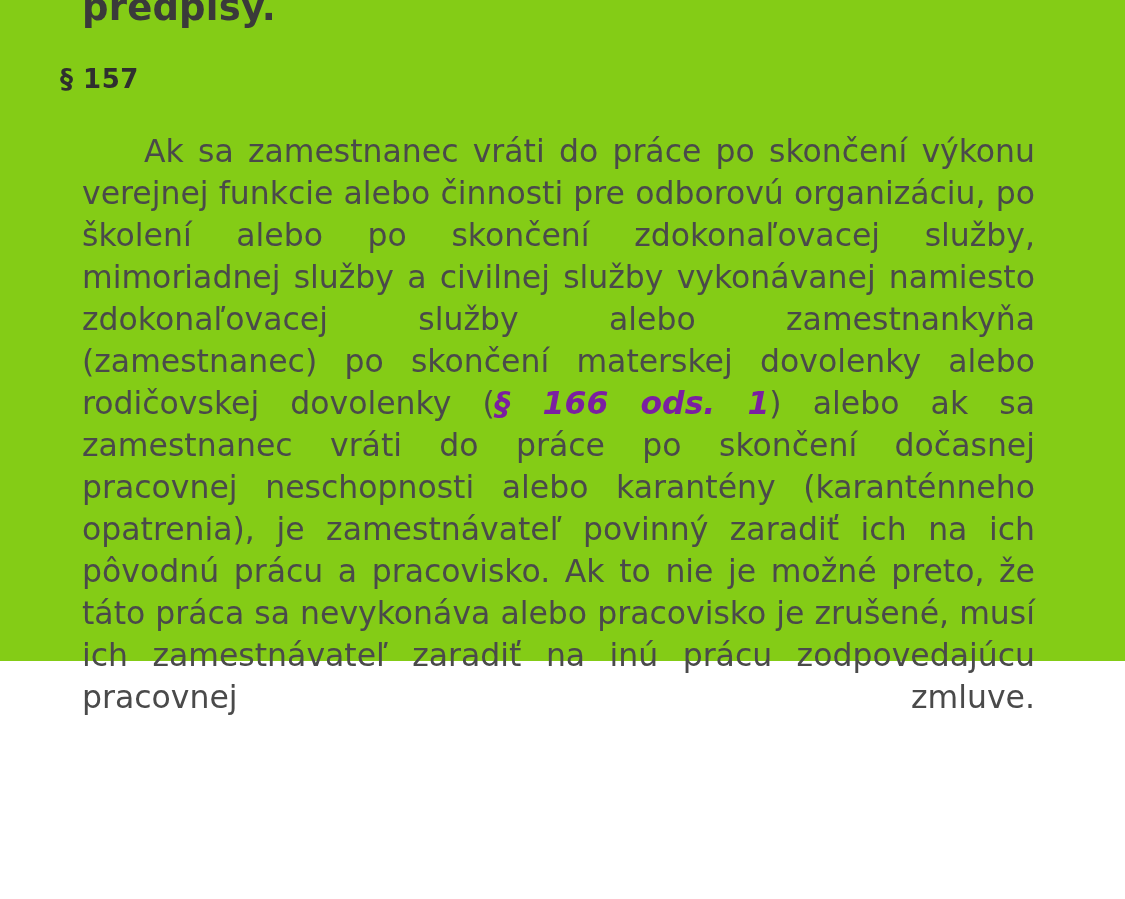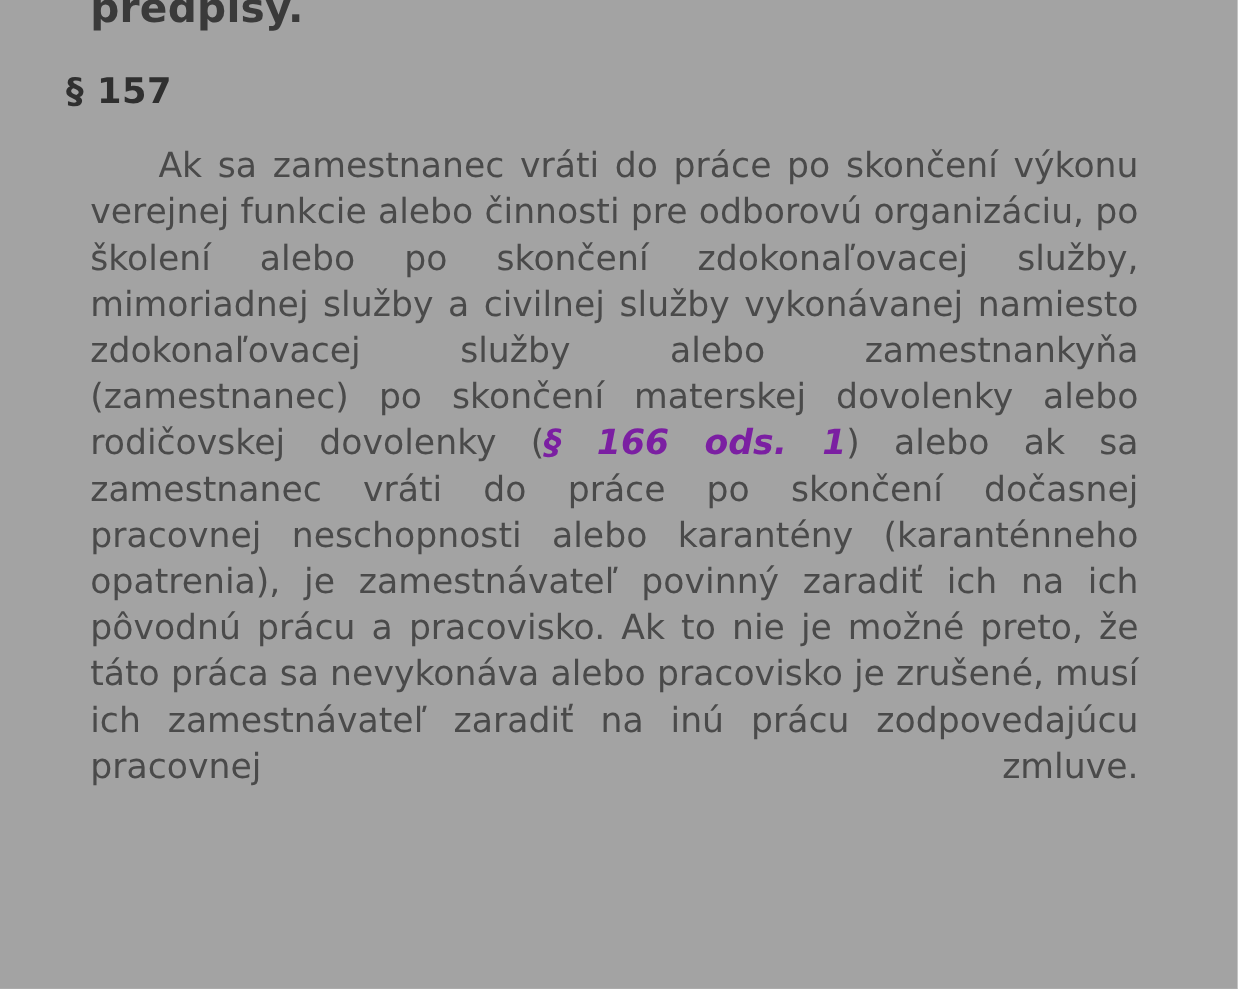--- a/index.html
+++ b/index.html
@@ -10,22 +10,22 @@
     width: 1125px;
     height: 899px;
     background: #ffffff;
     font-family: "DejaVu Sans", sans-serif;
     color: #3a3a3a;
     overflow: hidden;
   }
   .page {
     position: relative;
     width: 1125px;
-    height: 899px;
-    background: #a3a3a3;
+    height: 661px;
+    background: #84cc16;
     box-sizing: border-box;
     padding: 0 90px 0 82px;
   }
   .cut-line {
     position: absolute;
     top: -14px;
     left: 82px;
     right: 90px;
     font-size: 37px;
     font-weight: 700;
@@ -33,21 +33,21 @@
     letter-spacing: 0.2px;
     white-space: nowrap;
     overflow: hidden;
     height: 44px;
     line-height: 44px;
   }
   .section-heading {
     position: absolute;
     top: 64px;
     left: 60px;
-    font-size: 32px;
+    font-size: 26px;
     font-weight: 700;
     color: #2f2f2f;
     letter-spacing: 0.5px;
   }
   .body-text {
     position: absolute;
     top: 130px;
     left: 82px;
     width: 953px;
     font-size: 31.5px;

